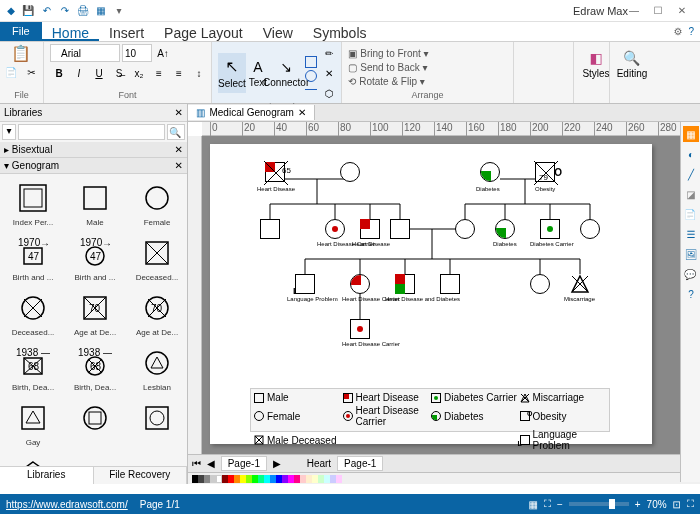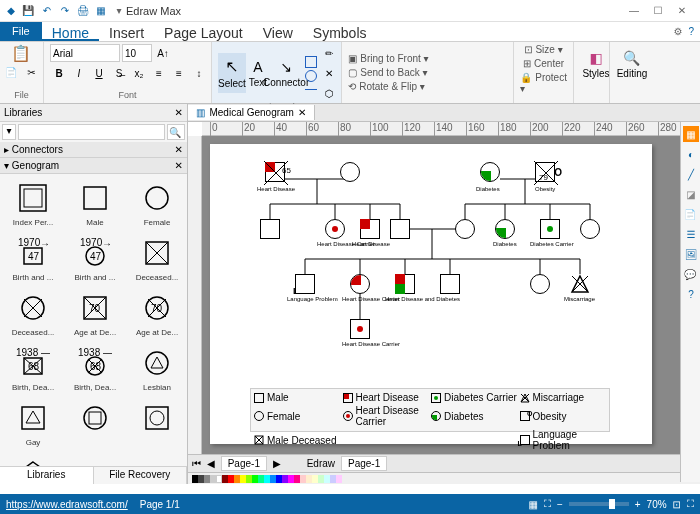--- a/index.html
+++ b/index.html
@@ -1,34 +1,34 @@
 <!DOCTYPE html>
 <html><head>
 <meta charset="utf-8">
 <style>
 *{margin:0;padding:0;box-sizing:border-box;font-family:Arial,sans-serif;font-size:10px;user-select:none}
 body{width:700px;height:514px;background:#fff;overflow:hidden;position:relative}
 .titlebar{height:22px;background:#fff;display:flex;align-items:center;padding:0 4px;border-bottom:1px solid #e0e0e0}
 .qat{display:flex;gap:4px;align-items:center}
 .qat-btn{width:14px;height:14px;display:flex;align-items:center;justify-content:center;cursor:pointer}
-.app-title{flex:1;text-align:left;font-size:11px;color:#333}
+.app-title{flex:1;text-align:right;font-size:11px;color:#333}
 .win-controls{display:flex;gap:12px;padding-right:8px}
 .win-btn{width:12px;height:12px;cursor:pointer;display:flex;align-items:center;justify-content:center;color:#666}
 .menubar{height:20px;background:#fff;display:flex;align-items:stretch;border-bottom:1px solid #d0d0d0}
 .file-tab{background:#0a64a4;color:#fff;padding:3px 12px;font-size:11px}
 .menu-item{padding:3px 10px;font-size:14px;color:#333;cursor:pointer}
 .menu-item.active{border-bottom:2px solid #0a64a4;color:#0a64a4}
 .help-btn{margin-left:auto;display:flex;gap:6px;padding-right:6px;align-items:center}
 .ribbon{height:62px;background:#f5f5f5;border-bottom:1px solid #c0c0c0;display:flex}
 .ribbon-group{border-right:1px solid #d8d8d8;padding:2px 6px;display:flex;flex-direction:column;justify-content:space-between}
 .rg-content{display:flex;gap:3px;align-items:center;flex:1}
 .rg-label{font-size:9px;color:#666;text-align:center;padding-bottom:1px}
 .rbtn{width:18px;height:18px;display:flex;align-items:center;justify-content:center;cursor:pointer;font-size:10px}
 .rbtn-lg{width:32px;height:40px;display:flex;flex-direction:column;align-items:center;justify-content:center;cursor:pointer;font-size:9px;gap:2px}
-.font-sel{width:70px;height:18px;border:1px solid #ccc;font-size:10px;padding:0 2px;background:#fff}
+.font-sel{width:70px;height:18px;border:1px solid #ccc;font-size:10px;padding:0 10px;background:#fff}
 .size-sel{width:30px;height:18px;border:1px solid #ccc;font-size:10px;padding:0 2px;background:#fff}
 .rrow{display:flex;gap:2px;align-items:center}
 .rcol{display:flex;flex-direction:column;gap:1px}
 .shape-btn{width:12px;height:12px}
 .main{display:flex;height:380px}
 .sidebar{width:188px;background:#f5f5f5;border-right:1px solid #c0c0c0;display:flex;flex-direction:column}
 .sb-header{height:18px;display:flex;align-items:center;justify-content:space-between;padding:0 4px;font-size:11px;border-bottom:1px solid #d0d0d0;background:#eee}
 .sb-search{height:20px;display:flex;padding:2px;gap:2px}
 .sb-search input{flex:1;border:1px solid #ccc;font-size:10px;padding:0 2px}
 .sb-search button{width:18px;border:1px solid #ccc;background:#fff;cursor:pointer}
@@ -160,27 +160,23 @@
     <div class="rg-label">Basic Tools</div>
   </div>
   <div class="ribbon-group" style="width:172px">
     <div class="rg-content" style="gap:6px">
       <div class="rcol" style="font-size:9px;color:#555;gap:3px">
         <span>▣ <span>Bring to Front</span> ▾</span>
         <span>▢ <span>Send to Back</span> ▾</span>
         <span>⟲ <span>Rotate &amp; Flip</span> ▾</span>
       </div>
     </div>
+    <div class="rg-label">Arrange</div>
   </div>
   <div class="ribbon-group" style="width:60px">
-    <div class="rg-content rcol" style="font-size:9px;color:#555;gap:3px">
-      <span>⊡ <span>Size</span> ▾</span>
-      <span>⊞ <span>Center</span></span>
-      <span>🔒 <span>Protect</span> ▾</span>
-    </div>
     <div class="rg-label">&nbsp;</div>
   </div>
   <div class="ribbon-group" style="width:36px">
     <div class="rbtn-lg">
         <span style="font-size:14px;color:#c04080">◧</span>
         <span>Styles</span>
       </div>
   </div>
   <div class="ribbon-group" style="width:40px;border-right:none">
     <div class="rbtn-lg">
@@ -195,21 +191,21 @@
     <div class="sb-header">
       <span>Libraries</span>
       <span style="cursor:pointer">✕</span>
     </div>
     <div class="sb-search">
       <span style="width:14px;text-align:center;border:1px solid #ccc;background:#fff">▾</span>
       <input style="">
       <button style="color:#0a64a4">🔍</button>
     </div>
     <div class="sb-section">
-      <span>▸ <span>Connectors</span></span>
+      <span>▸ <span>Bisextual</span></span>
         <span>✕</span>
     </div>
     <div class="sb-section">
       <span>▾ <span>Genogram</span></span>
         <span>✕</span>
     </div>
     <div class="shapes-grid">
       <div class="shape-item">
           <div class="shape-icon">
             <svg width="30" height="30">
@@ -605,21 +601,21 @@
               </div>
           </div>
         </div>
       </div>
     </div>
     <div class="page-tabs">
       <span>⏮</span>
       <span>◀</span>
       <span style="background:#fff;padding:1px 6px;border:1px solid #ccc">Page-1</span>
       <span>▶</span>
-      <span style="margin-left:20px">Edraw</span>
+      <span style="margin-left:20px">Heart</span>
       <span style="background:#fff;padding:1px 6px;border:1px solid #ccc">Page-1</span>
     </div>
     <div class="colorbar">
       <div class="color-sw" style="background:#000"></div>
         <div class="color-sw" style="background:#444"></div>
         <div class="color-sw" style="background:#888"></div>
         <div class="color-sw" style="background:#ccc"></div>
         <div class="color-sw" style="background:#fff;border:1px solid #ccc"></div>
       <div class="color-sw" style="background:#800"></div>
         <div class="color-sw" style="background:#f00"></div>

